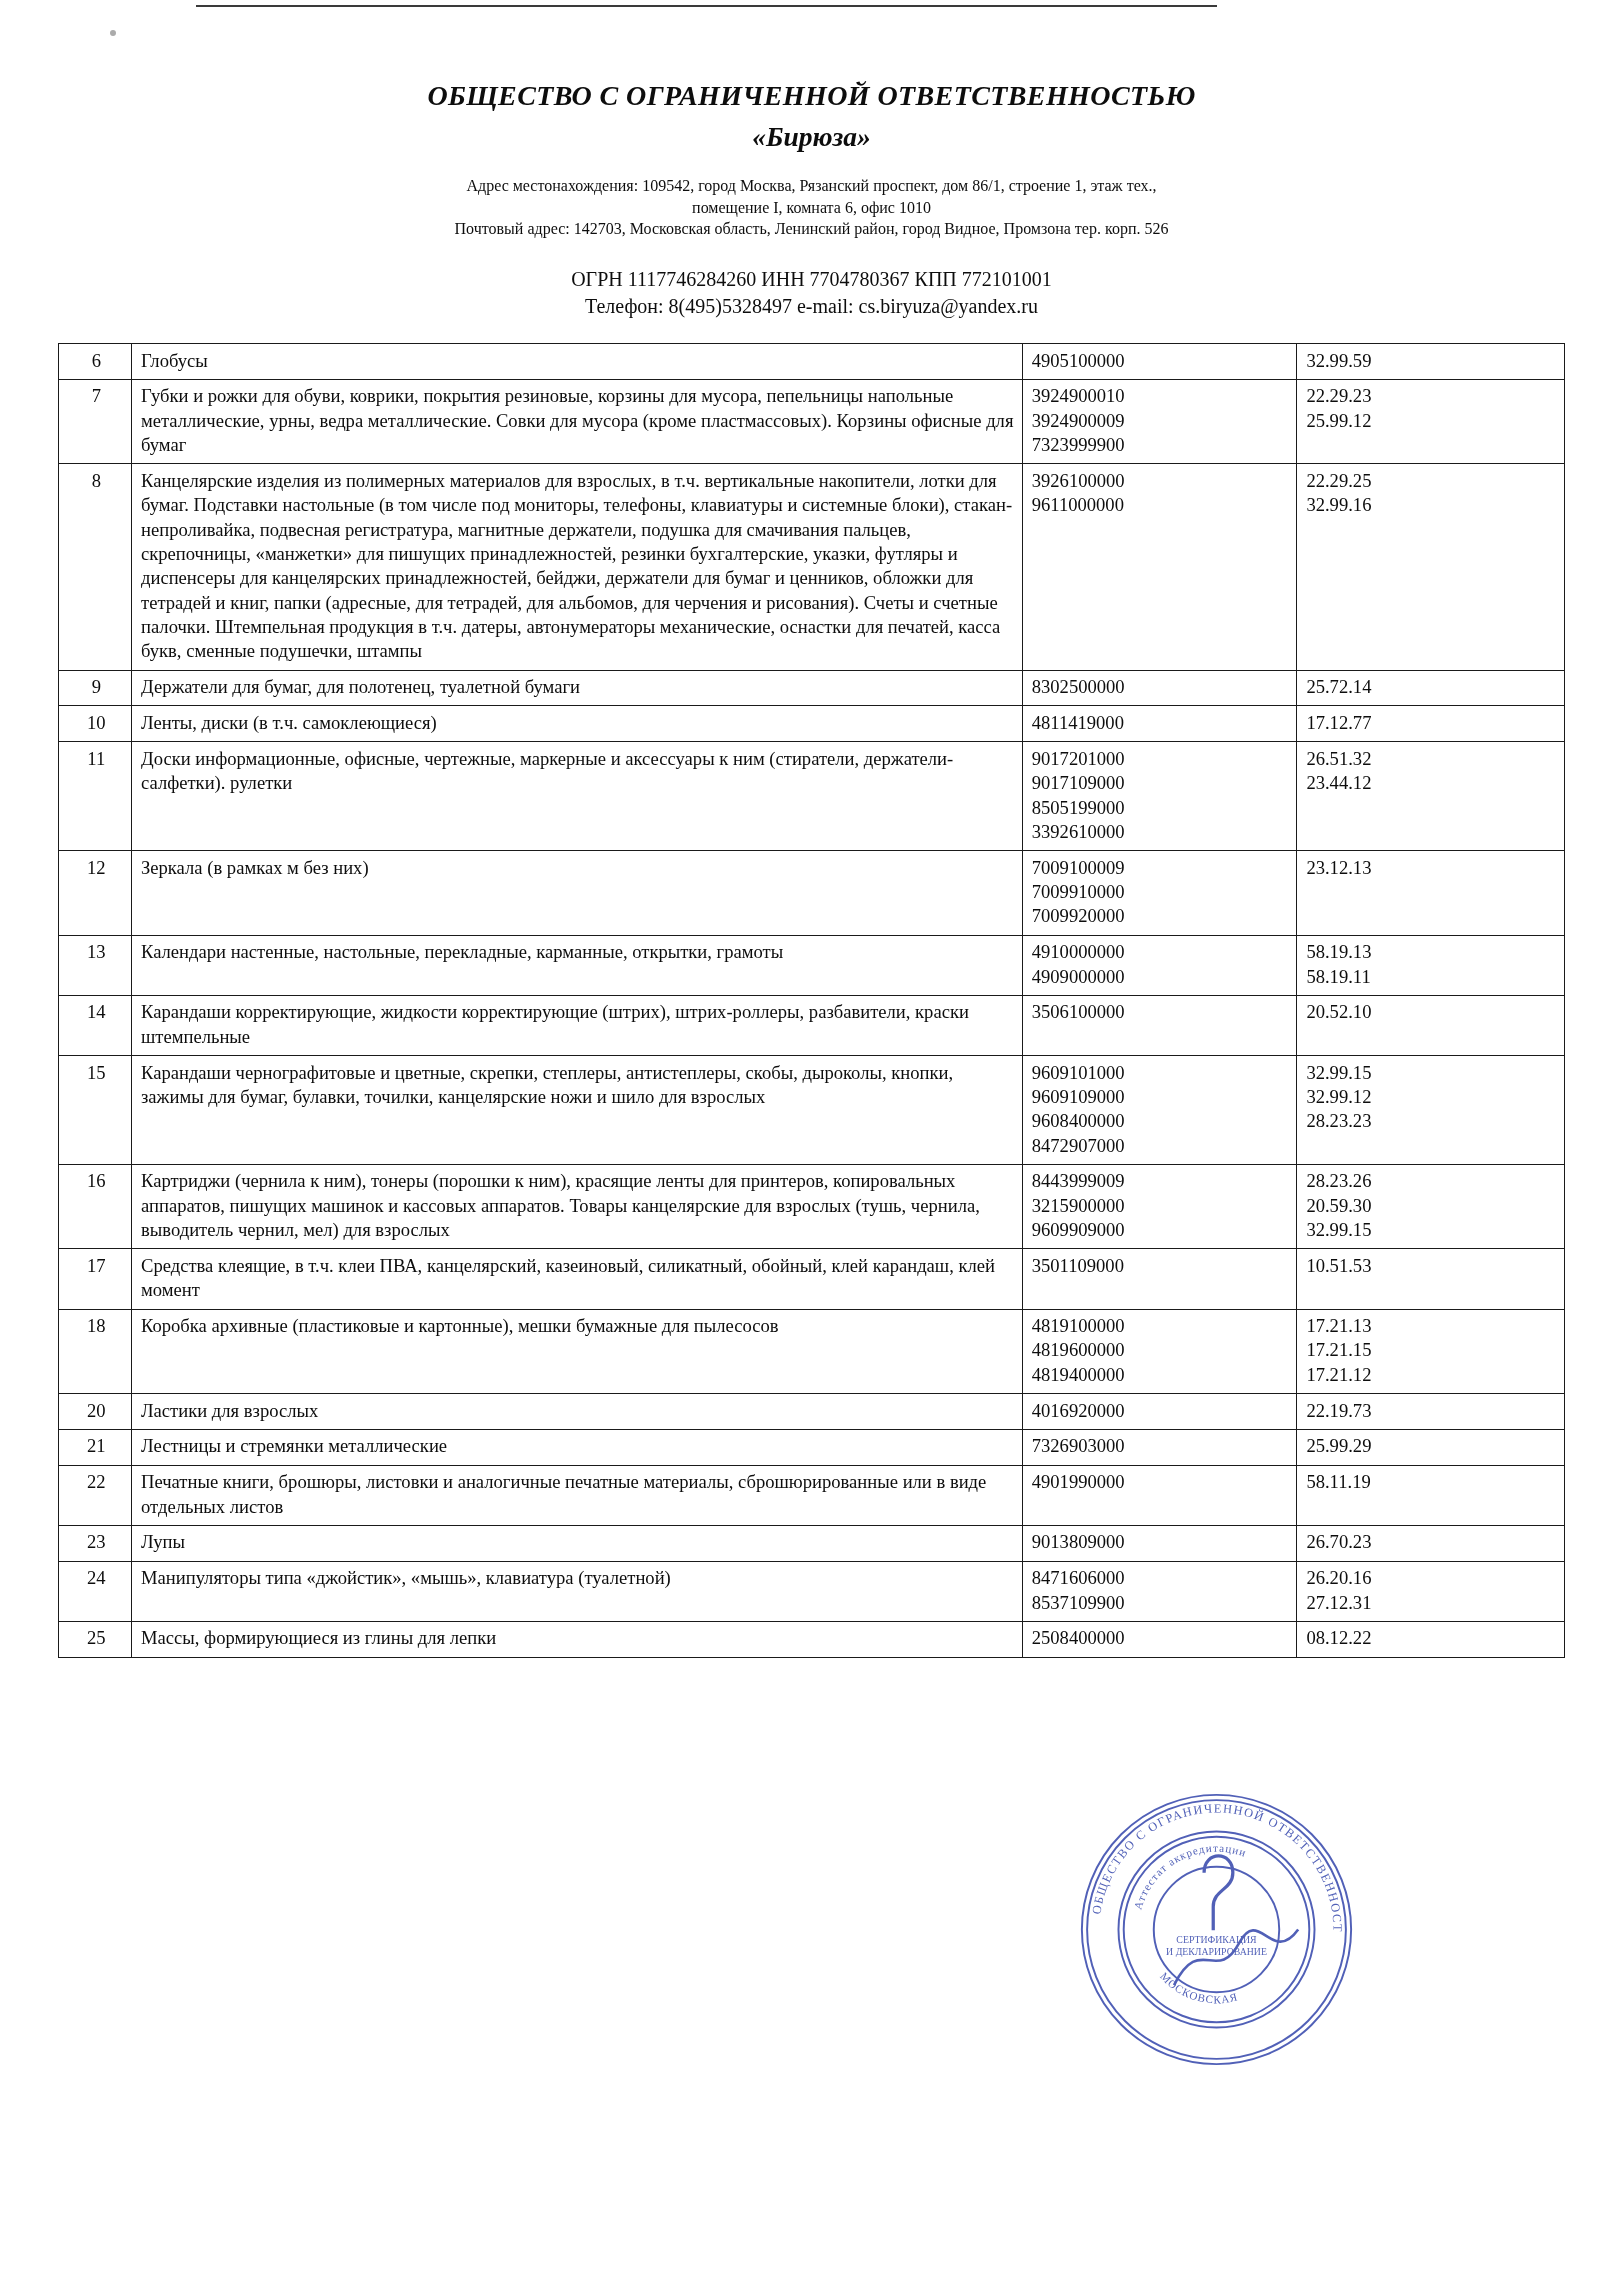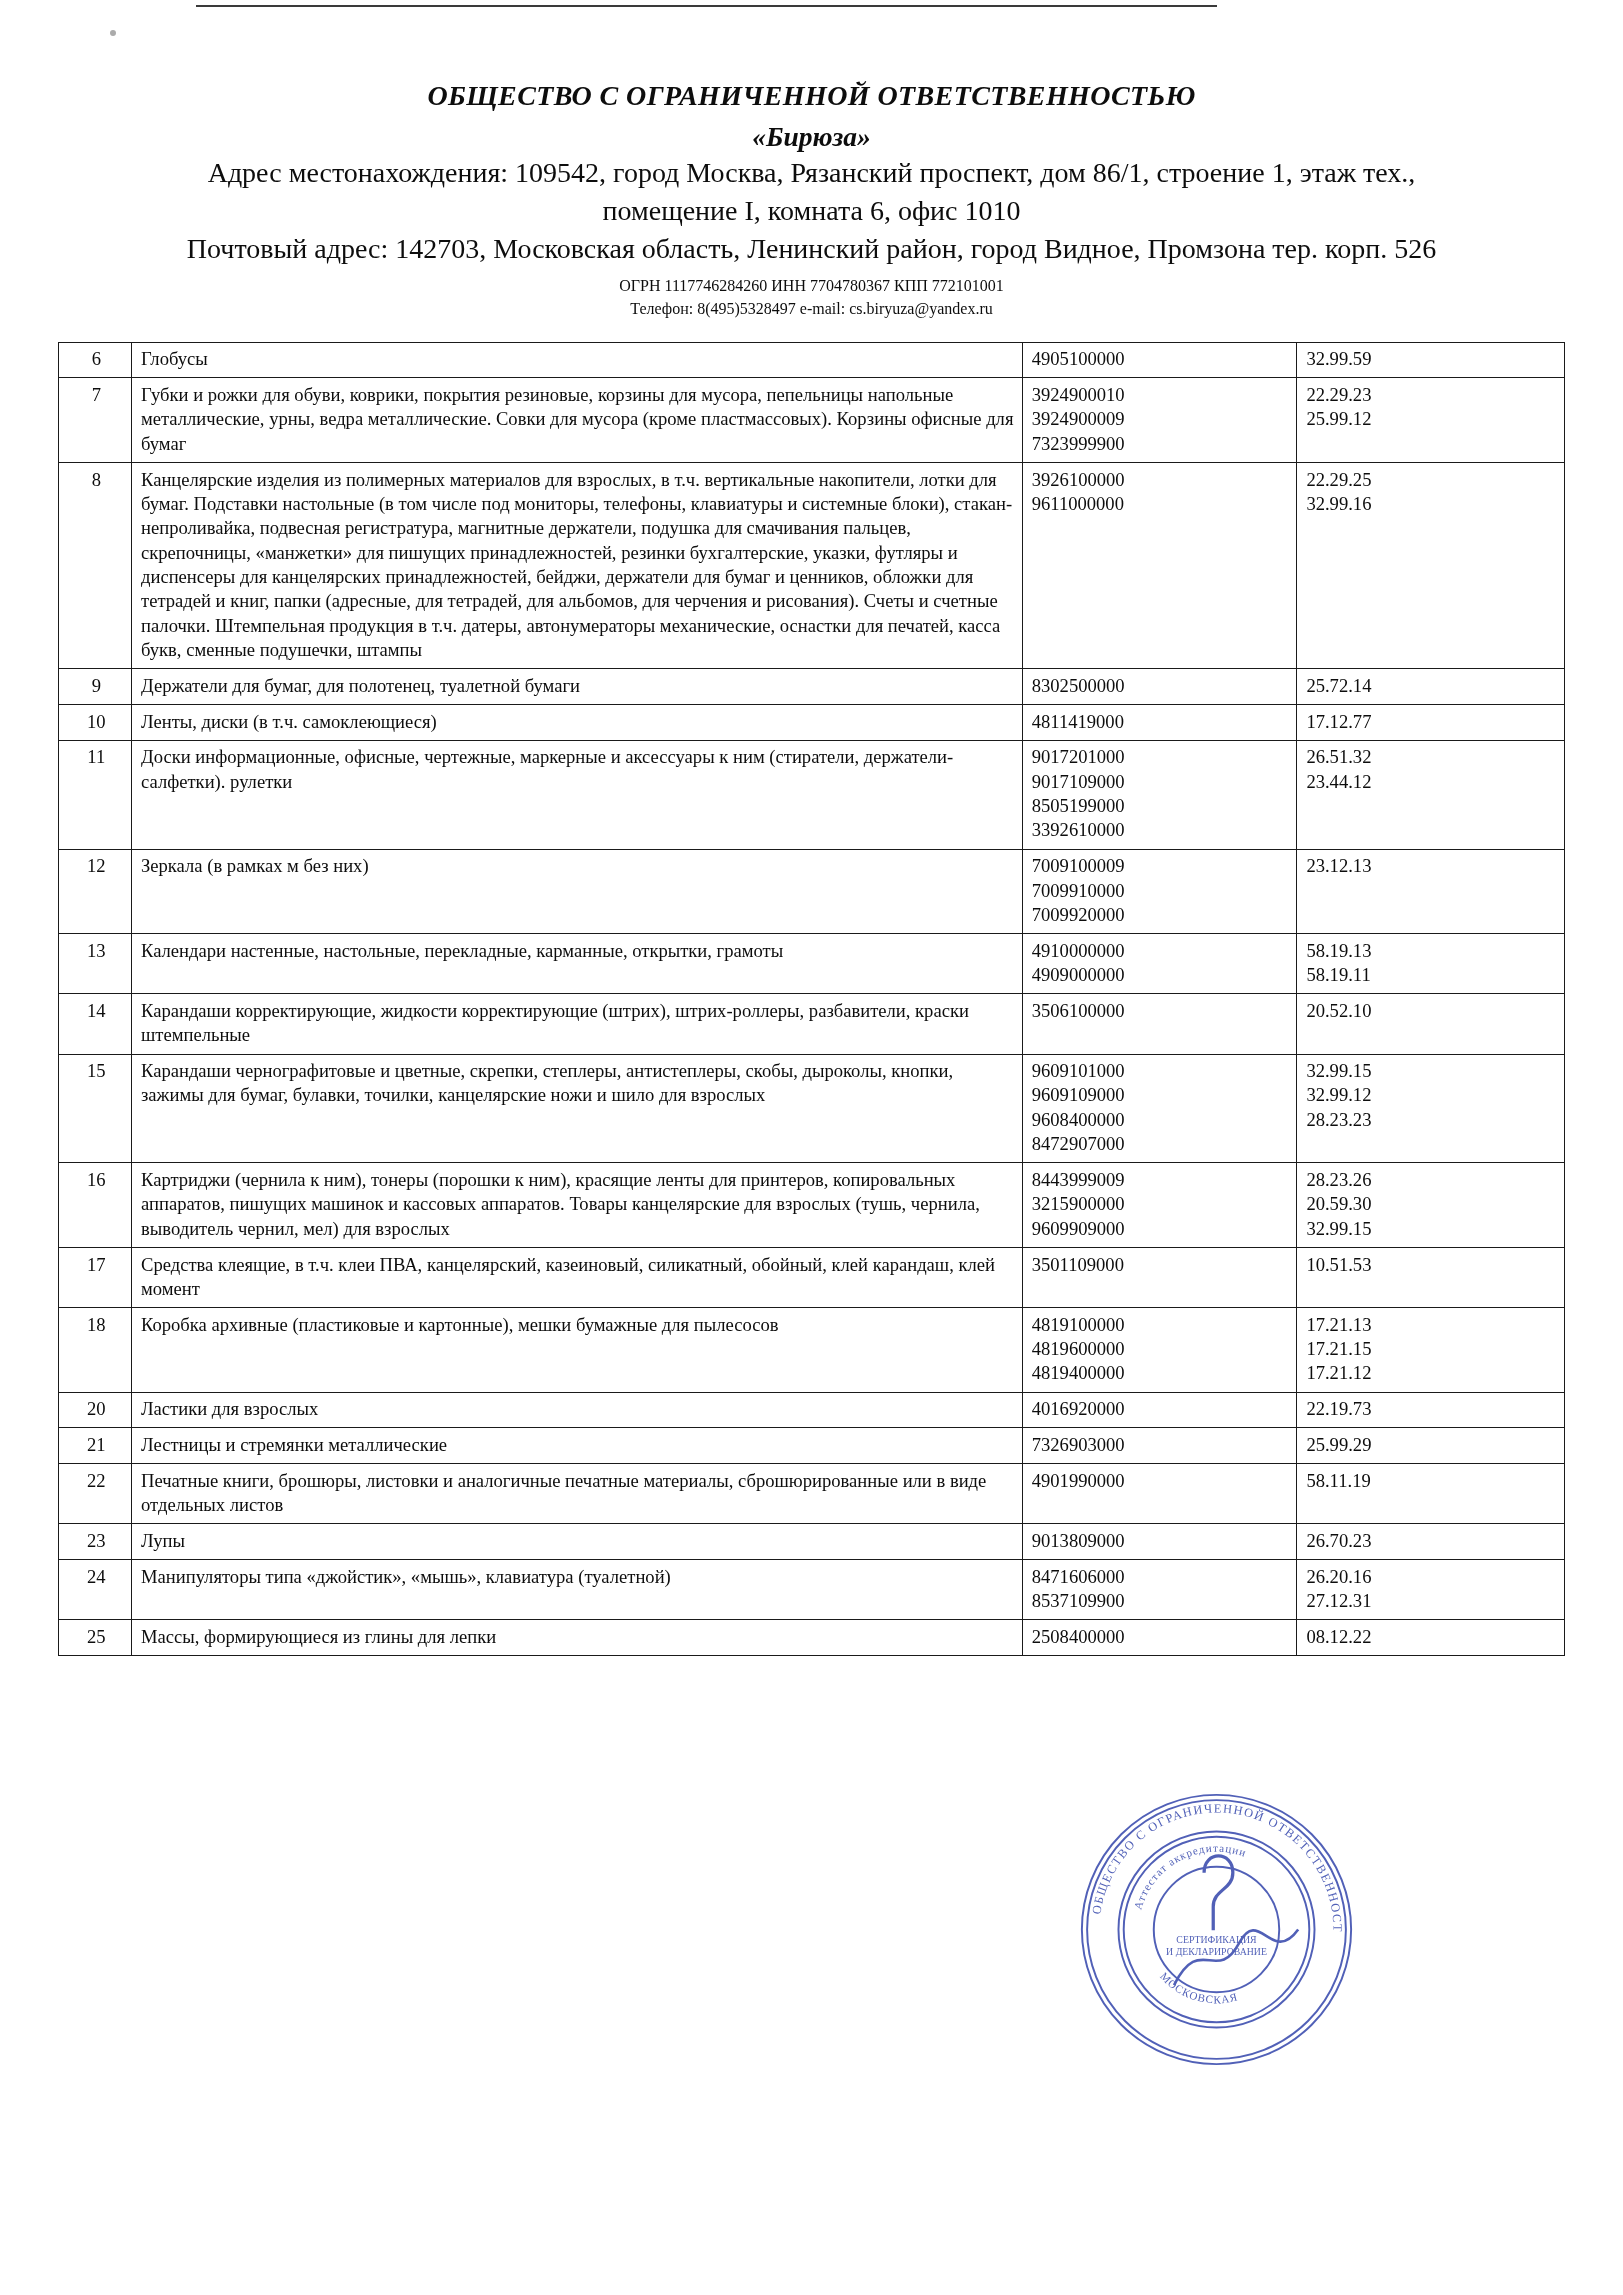--- a/index.html
+++ b/index.html
@@ -51,30 +51,30 @@
     letter-spacing: 0.4px;
     line-height: 1.22;
   }
   .org-name {
     font-size: 27.5px;
     font-weight: bold;
     font-style: italic;
     margin-top: 7.9px;
   }
   .addr-block {
-    margin-top: 1px;
-    font-size: 28px;
+    margin-top: 22px;
+    font-size: 16px;
     line-height: 1.35;
   }
   .addr-line {
     padding: 0 150px;
   }
   .reg-block {
-    margin-top: 8px;
-    font-size: 16px;
+    margin-top: 26px;
+    font-size: 20px;
     line-height: 1.38;
   }
 
   table.main {
     border-collapse: collapse;
     margin: 22px auto 0 auto;
     width: 1439px;
     table-layout: fixed;
     font-size: 18.6px;
     line-height: 1.31;

